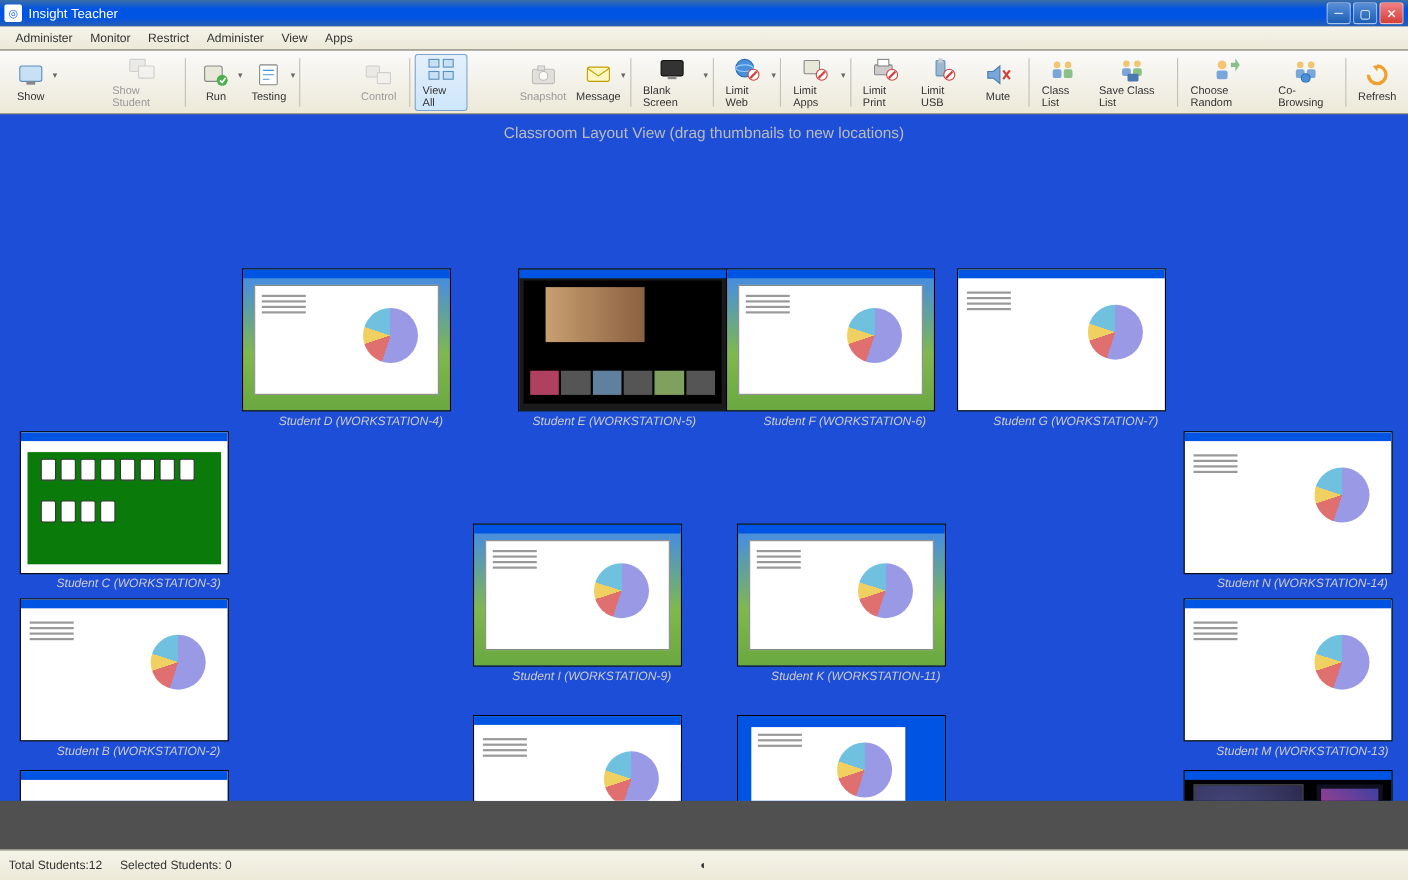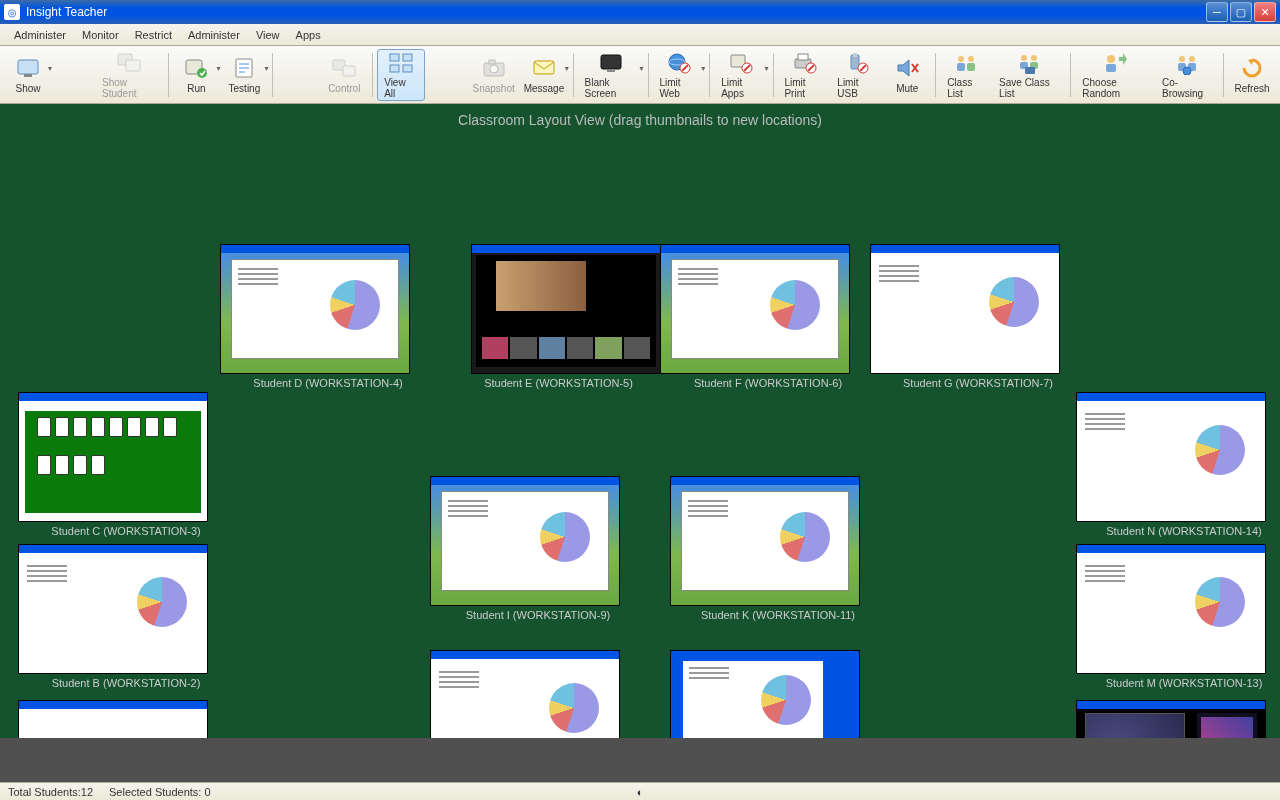--- a/index.html
+++ b/index.html
@@ -18,24 +18,24 @@
 .menubar .menu-item { padding: 2px 8px; cursor: pointer; }
 
 .toolbar { height: 58px; background: linear-gradient(to bottom, #fafafa, #ece9d8); display: flex; align-items: center; padding: 2px 4px; border-bottom: 1px solid #aca899; }
 .tool-btn { display: flex; flex-direction: column; align-items: center; justify-content: center; padding: 2px 6px; min-width: 48px; height: 52px; font-size: 10px; color: #333; cursor: pointer; border: 1px solid transparent; border-radius: 3px; position: relative; }
 .tool-btn.disabled { color: #999; margin-left: 43px; }
 .tool-btn.active { border: 1px solid #7da2ce; background: linear-gradient(to bottom, #e4f0fc, #cde6fb); }
 .tool-icon { width: 28px; height: 26px; margin-bottom: 2px; display: flex; align-items: center; justify-content: center; font-size: 20px; }
 .tool-btn .dropdown-arrow { position: absolute; right: -1px; top: 14px; font-size: 8px; color: #666; }
 .toolbar-sep { width: 1px; height: 44px; background: #c0c0b4; margin: 0 4px; }
 
-.workspace { flex: 1; background: #14532d; position: relative; overflow: hidden; }
+.workspace { flex: 1; background: #1d4ed8; position: relative; overflow: hidden; }
 .workspace-header { text-align: center; color: #bbb; font-size: 14px; padding: 8px 0 4px; font-weight: normal; }
 
-.thumb { position: absolute; width: 216px; cursor: move; }
+.thumb { position: absolute; width: 216px; cursor: move; font-style: italic; }
 .thumb-img { width: 190px; height: 130px; border: 1px solid #000; background: #3a6ea5; display: flex; align-items: center; justify-content: center; position: relative; overflow: hidden; }
 .thumb-label { text-align: center; color: #ccc; font-size: 11px; margin-top: 3px; white-space: nowrap; }
 
 
 .sim-xp-sheet { width: 100%; height: 100%; background: linear-gradient(to bottom, #4a90d9 0%, #4a90d9 10%, #7fb84e 60%, #6aa840 100%); position: relative; }
 .sim-xp-sheet::before { content: ""; position: absolute; top: 0; left: 0; right: 0; height: 8px; background: #0054e3; }
 .sim-window { position: absolute; top: 14px; left: 10px; right: 10px; bottom: 14px; background: #fff; border: 1px solid #888; }
 .sim-pie { position: absolute; top: 20px; right: 18px; width: 50px; height: 50px; border-radius: 50%; background: conic-gradient(#9999e6 0 55%, #e07070 55% 70%, #f0d060 70% 80%, #70c0e0 80% 100%); }
 .sim-textlines { position: absolute; top: 8px; left: 6px; width: 40px; }
 .sim-textlines div { height: 2px; background: #999; margin-bottom: 3px; }
@@ -64,21 +64,21 @@
 
 .sim-bluewin { width:100%; height:100%; background:#0054e3; position:relative;}
 .sim-bluewin .sim-white{position:absolute; top:10px; left:12px; width:140px; height:90px; background:#fff;}
 
 .sim-pinball { width:100%; height:100%; background:#000; position:relative;}
 .sim-pinball::before{content:""; position:absolute; top:0; left:0; right:0; height:8px; background:#0054e3;}
 .sim-pinball-table{position:absolute; top:12px; left:8px; width:100px; bottom:6px; background:radial-gradient(circle at 30% 30%, #4a4a80, #202040); border:1px solid #555;}
 .sim-pinball-score{position:absolute; top:12px; right:8px; width:60px; bottom:6px; background:#101020;}
 .sim-pinball-score::before{content:""; position:absolute; top:4px; left:4px; right:4px; height:24px; background:linear-gradient(45deg,#a04090,#4040a0);}
 
-.statusbar { height: 18px; background: linear-gradient(to bottom, #f5f4ea, #ece9d8); border-top: 1px solid #aca899; display: flex; align-items: center; font-size: 11px; color: #333; padding: 0 8px; gap: 16px; margin-top: 44px; }
+.statusbar { height: 28px; background: linear-gradient(to bottom, #f5f4ea, #ece9d8); border-top: 1px solid #aca899; display: flex; align-items: center; font-size: 11px; color: #333; padding: 0 8px; gap: 16px; margin-top: 44px; }
 .statusbar .status-center{ position:absolute; left:50%; transform:translateX(-50%); }
 
 
 svg{display:block;}
 </style>
 </head>
 <body>
 
 <div class="titlebar">
   <div class="app-icon">◎</div>

